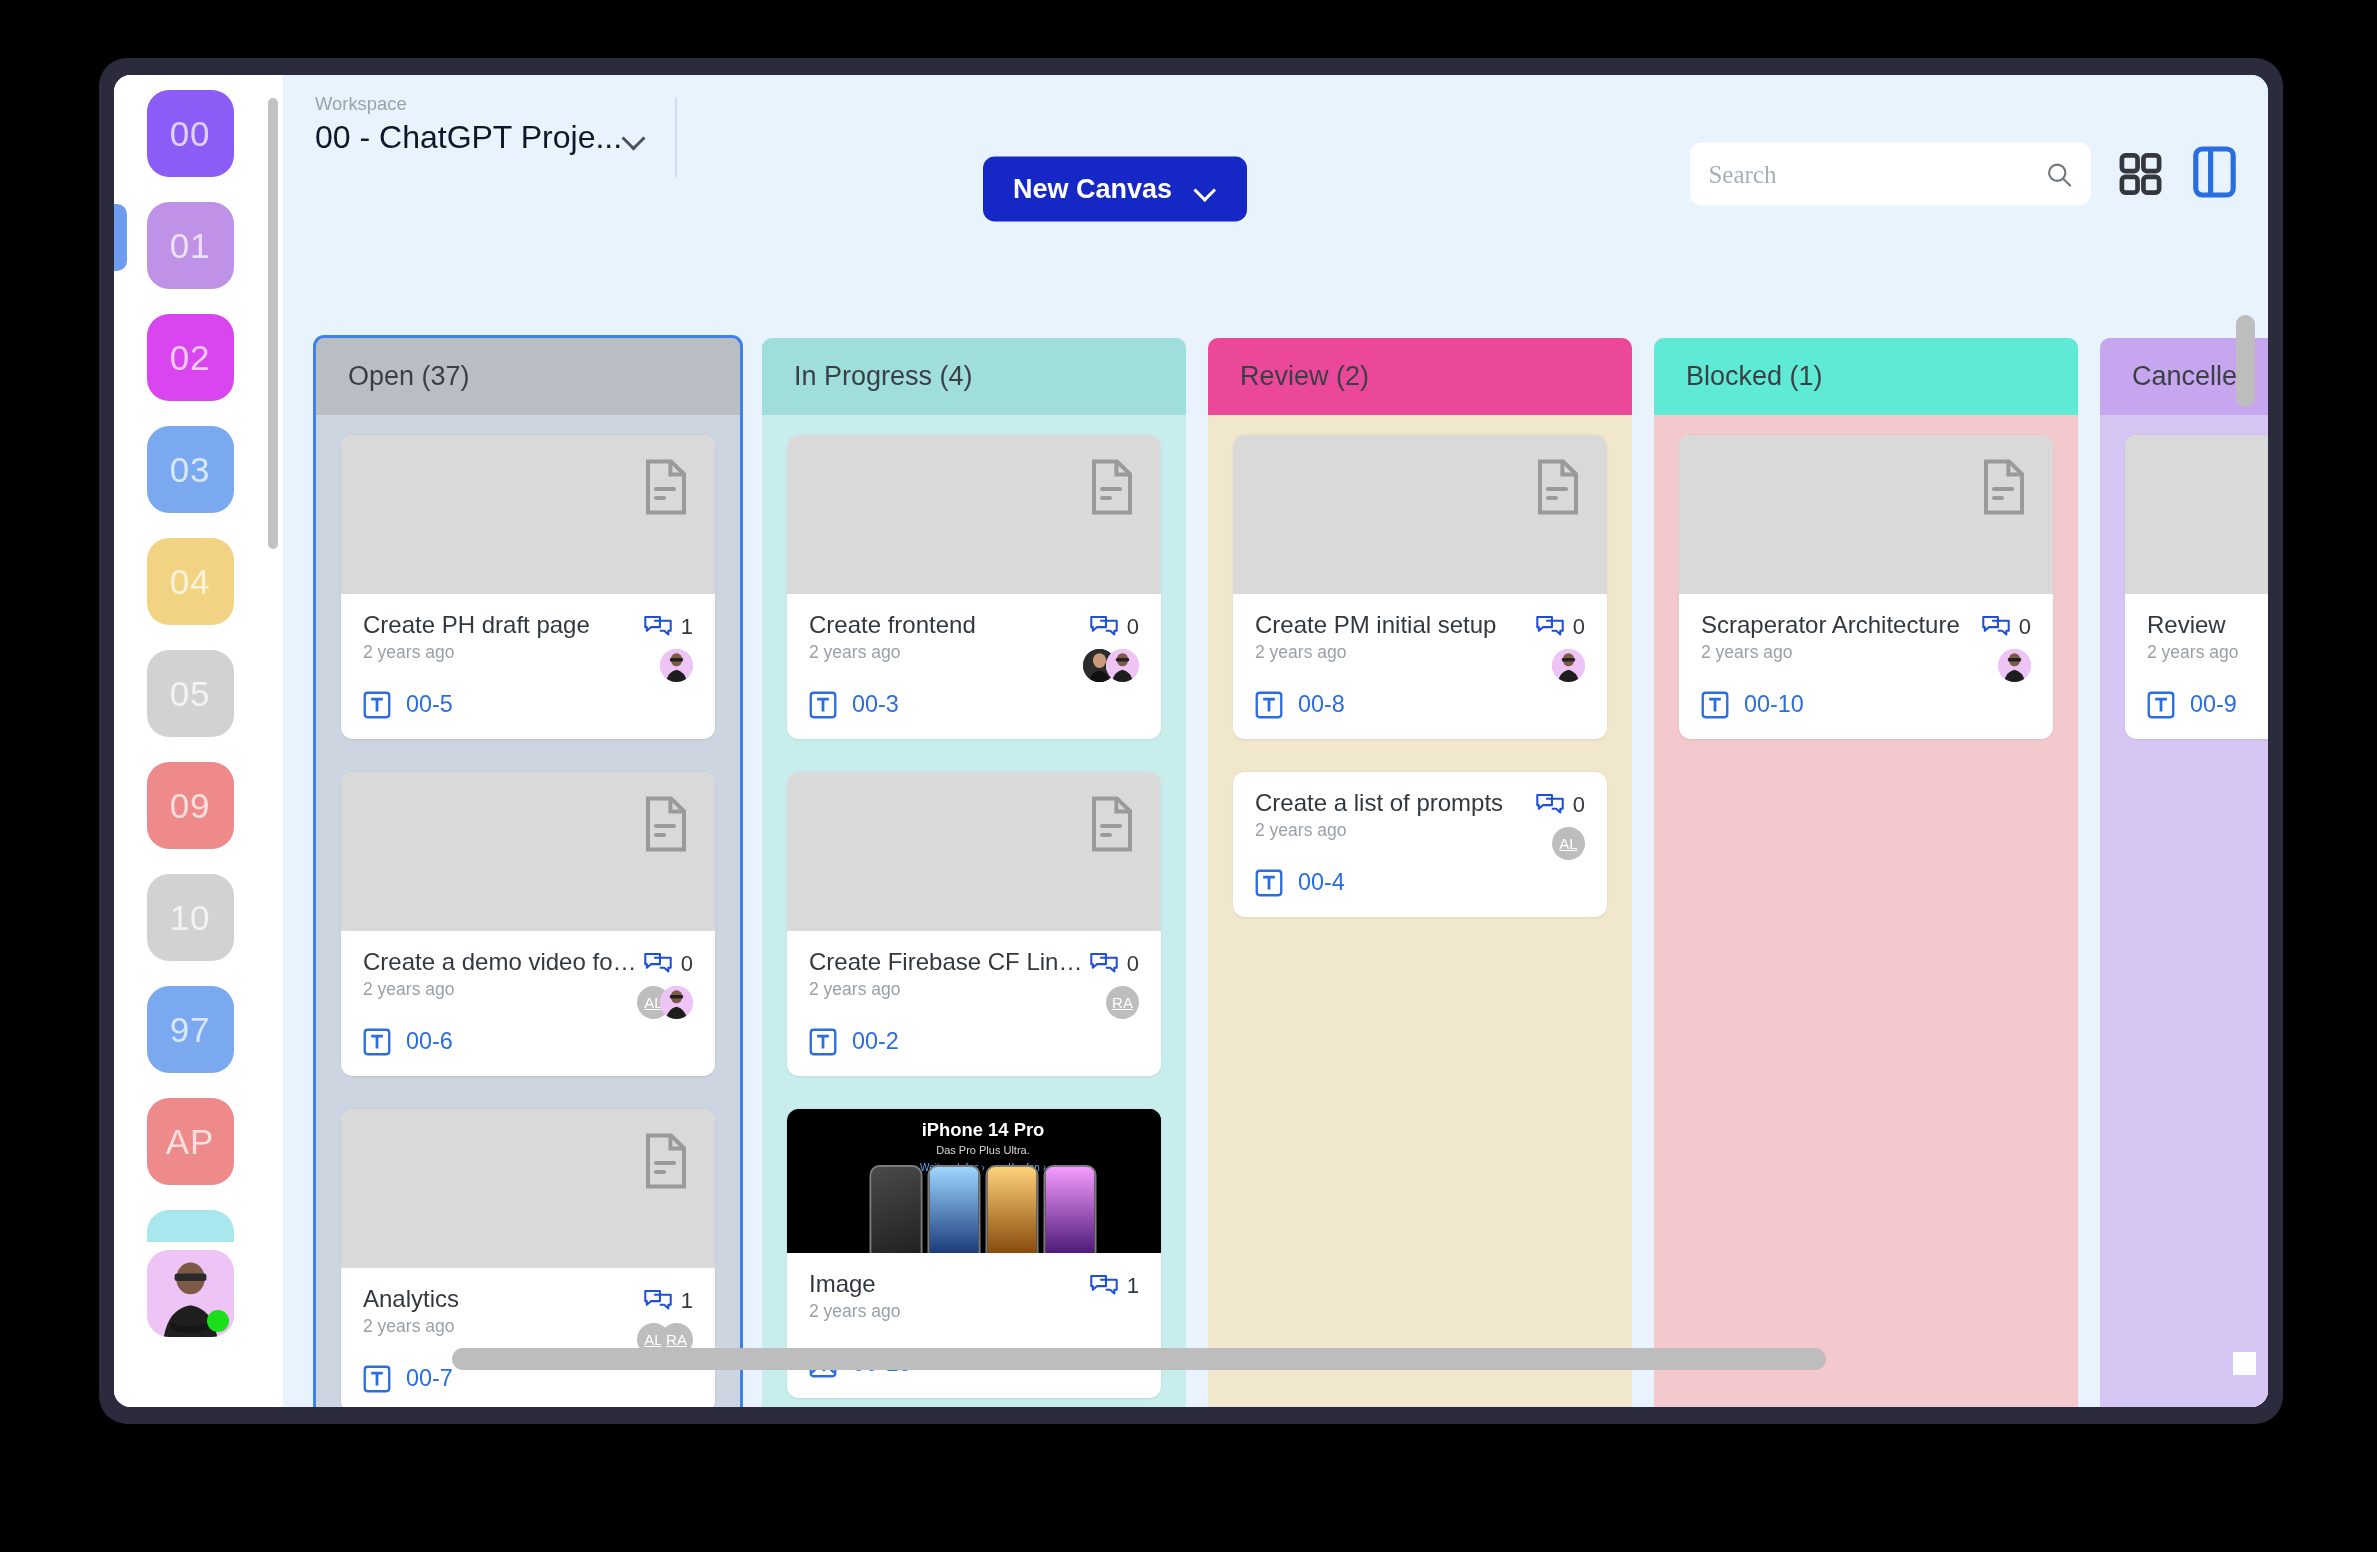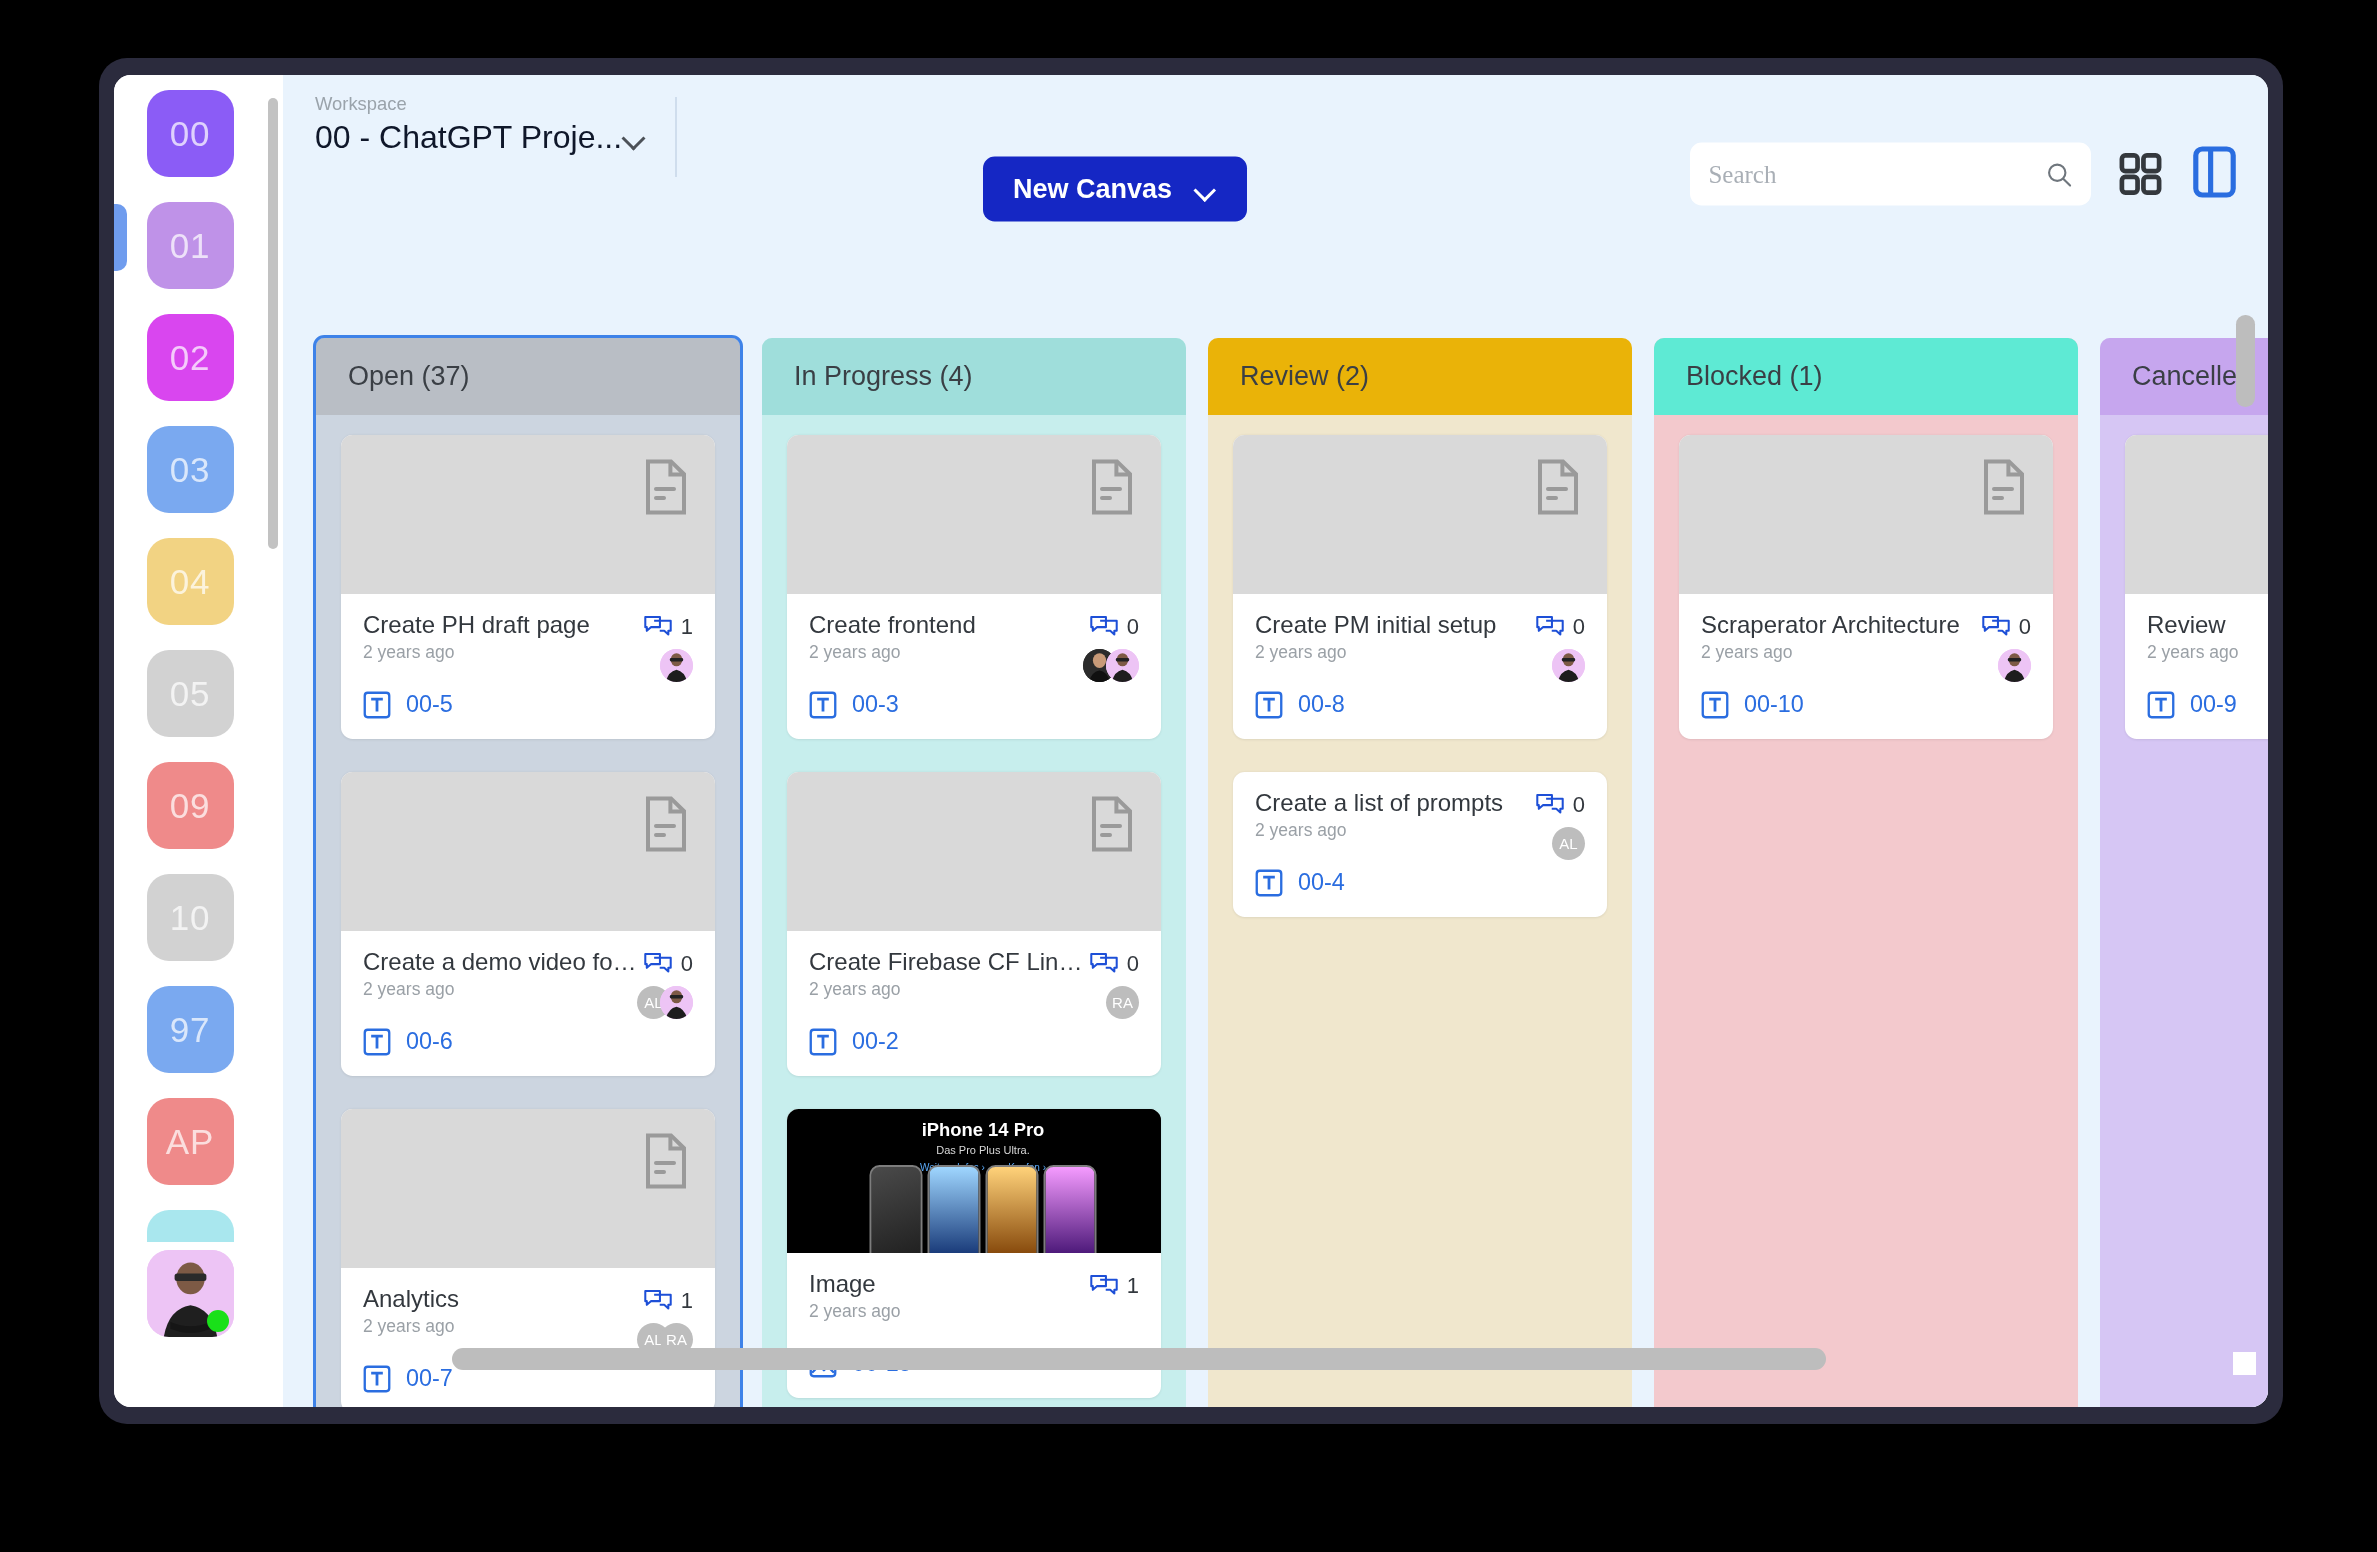--- a/index.html
+++ b/index.html
@@ -258,21 +258,21 @@
     right: 22px; top: 55px;
     display: flex;
   }
   .avatar {
     width: 33px; height: 33px;
     border-radius: 50%;
     margin-left: -10px;
     display: flex; align-items: center; justify-content: center;
     font-size: 15px; color: #ffffff;
     background: #bdbdbd;
-    overflow: hidden; position: relative;
+    overflow: hidden; position: relative; text-decoration: underline;
   }
   .avatar.photo-a { background: #edc4f5; }
   .avatar.photo-b { background: #3a3a3a; }
   .card-id-row {
     display: flex; align-items: center; gap: 15px;
     margin-top: 28px;
   }
   .type-badge { width: 28px; height: 28px; flex: none; }
   .card-id { font-size: 23.4px; color: #2a6de0; }
 
@@ -678,21 +678,21 @@
                       <path d="M2.6 19.5l6.2-6.2 4 4 3.4-3 5.2 5.2" stroke-linejoin="round"></path>
                     </svg>
                     <span class="card-id">00-15</span>
                   </div>
                 </div>
               </div>
             </div>
             <div class="col-edge-scroll" style="opacity: 0;"></div>
           </div>
           <div class="column" style="background: rgb(240, 231, 205);">
-            <div class="column-header" style="background: #eab308;">
+            <div class="column-header" style="background: #ec4899;">
               <span>Review (2)</span>
             </div>
             <div class="column-body">
               <div class="card">
                 <div class="card-thumb">
                   <svg class="doc-icon" viewBox="0 0 24 28" fill="none" stroke="#9a9a9a" stroke-width="2">
                     <path d="M3 1.2h11.5L21 7.6V26.8H3z"></path>
                     <path d="M14.2 1.4v6.4H20.6"></path>
                     <line x1="7" y1="15" x2="16" y2="15" stroke-linecap="round"></line>
                     <line x1="7" y1="19.5" x2="11" y2="19.5" stroke-linecap="round"></line>

